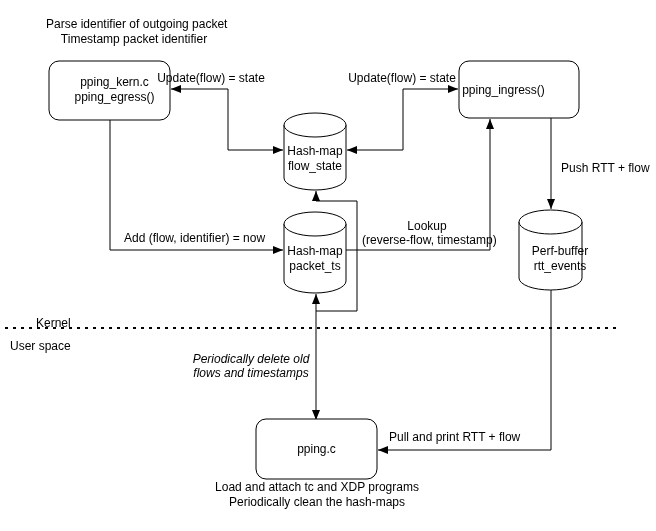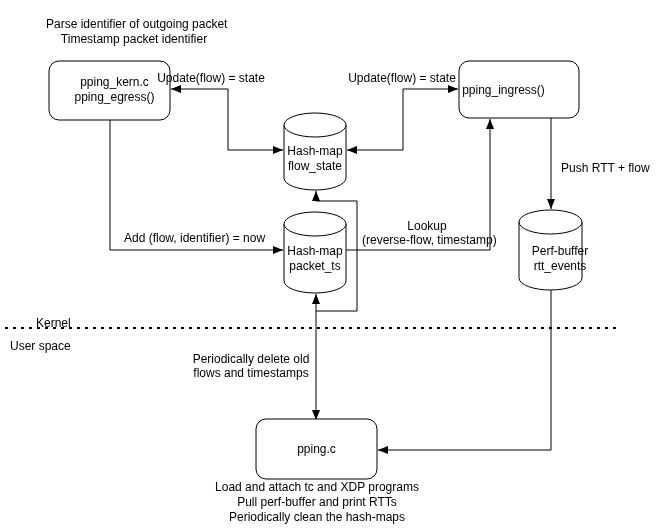--- a/index.html
+++ b/index.html
@@ -66,21 +66,20 @@
   </svg>
 
   <div class="lbl note center" style="left:0px; top:17px; width:222px;padding-left:46px;">
     <div>Parse identifier of outgoing packet</div>
     <div>Timestamp packet identifier</div>
   </div>
 
 
   <div class="lbl note center" style="left:186px; top:480px; width:262px;">
     <div>Load and attach tc and XDP programs</div>
-    <div>Pull perf-buffer and print RTTs</div>
     <div>Periodically clean the hash-maps</div>
   </div>
 
   <div class="lbl" style="left:25px; top:316px;margin-left:11px;">Kernel</div>
   <div class="lbl" style="left:10px; top:339px;">User space</div>
 
   <div class="lbl center" style="left:49px; top:75px; width:131px;">
     <div>pping_kern.c</div>
     <div>pping_egress()</div>
   </div>
@@ -101,18 +100,19 @@
   </div>
 
   <div class="lbl center" style="left:155px; top:71px; width:112px;">Update(flow) = state</div>
   <div class="lbl center" style="left:346px; top:71px; width:112px;">Update(flow) = state</div>
   <div class="lbl" style="left:124px; top:231px;">Add (flow, identifier) = now</div>
   <div class="lbl center multiline" style="left:362px; top:219px; width:130px; line-height:14px;">
     <div>Lookup</div>
     <div>(reverse-flow, timestamp)</div>
   </div>
   <div class="lbl" style="left:561px; top:161px;">Push RTT + flow</div>
-  <div class="lbl center multiline" style="left:190px; top:352px; width:122px; line-height:14px;">
+  <div class="lbl" style="left:389px; top:430px;">Pull and print RTT + flow</div>
+  <div class="lbl center multiline" style="left:190px; top:352px; width:122px; line-height:14px;font-style:italic;">
     <div>Periodically delete old</div>
     <div>flows and timestamps</div>
   </div>
 
 </div>
 
 </body></html>

